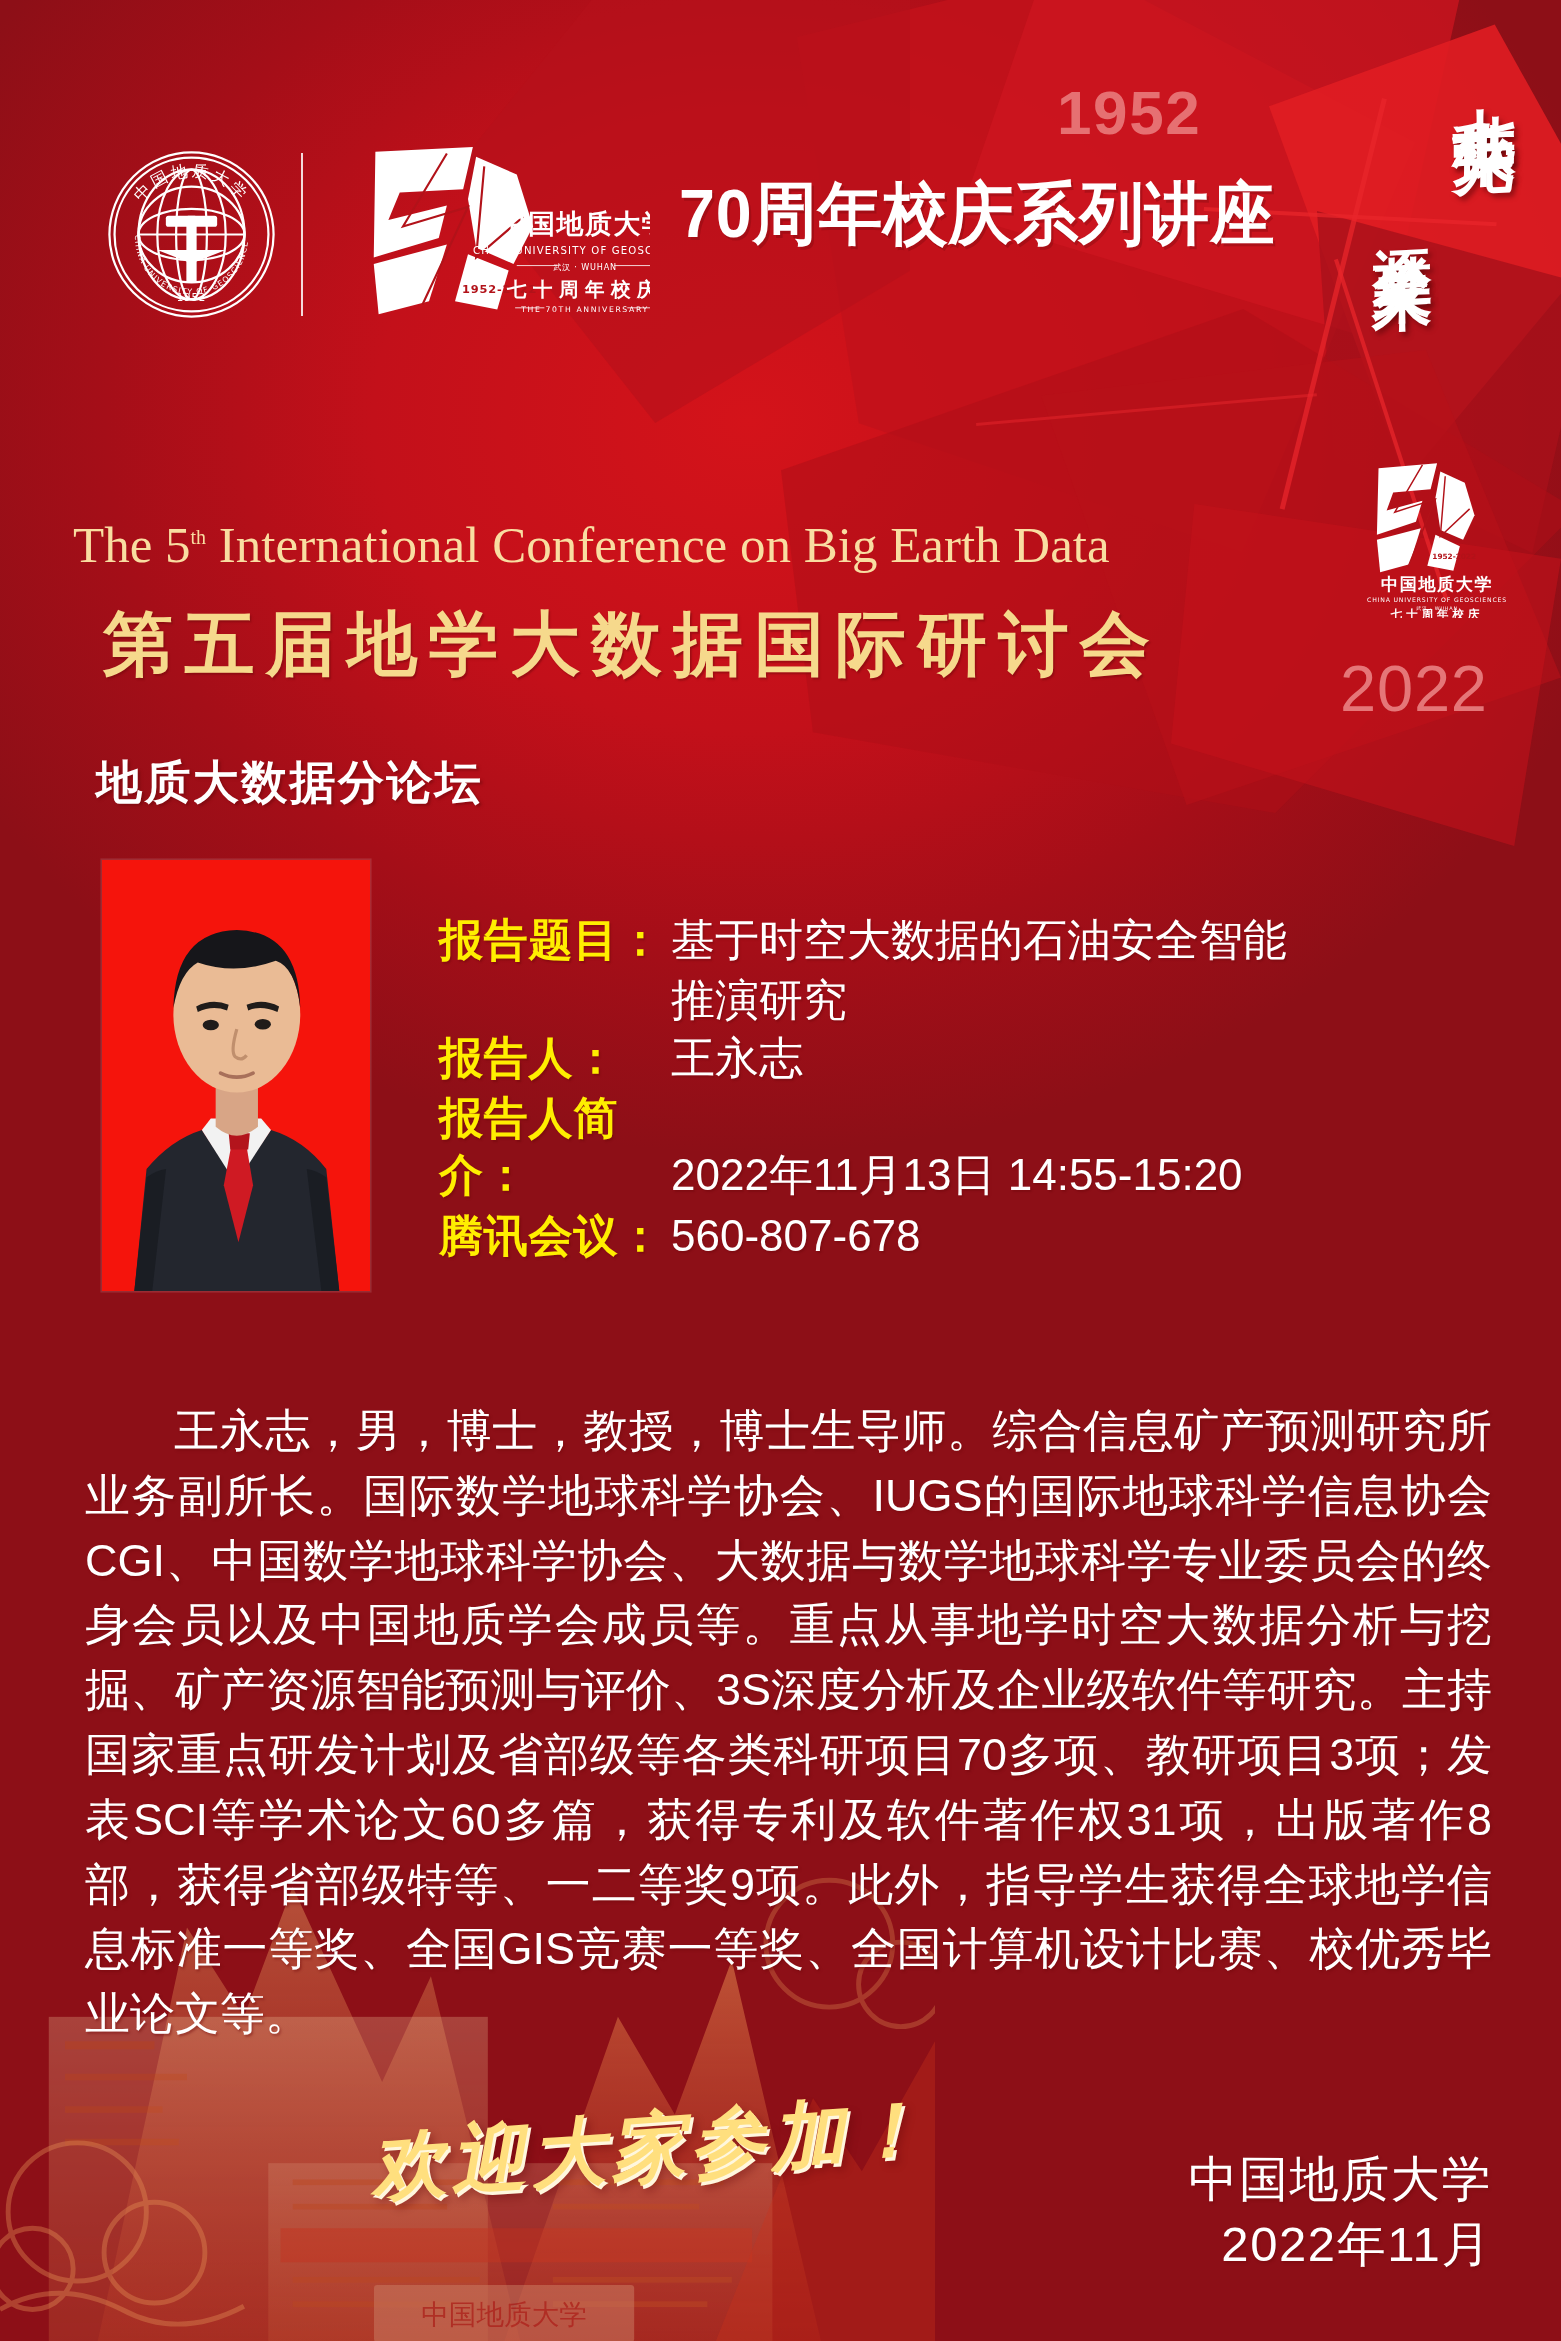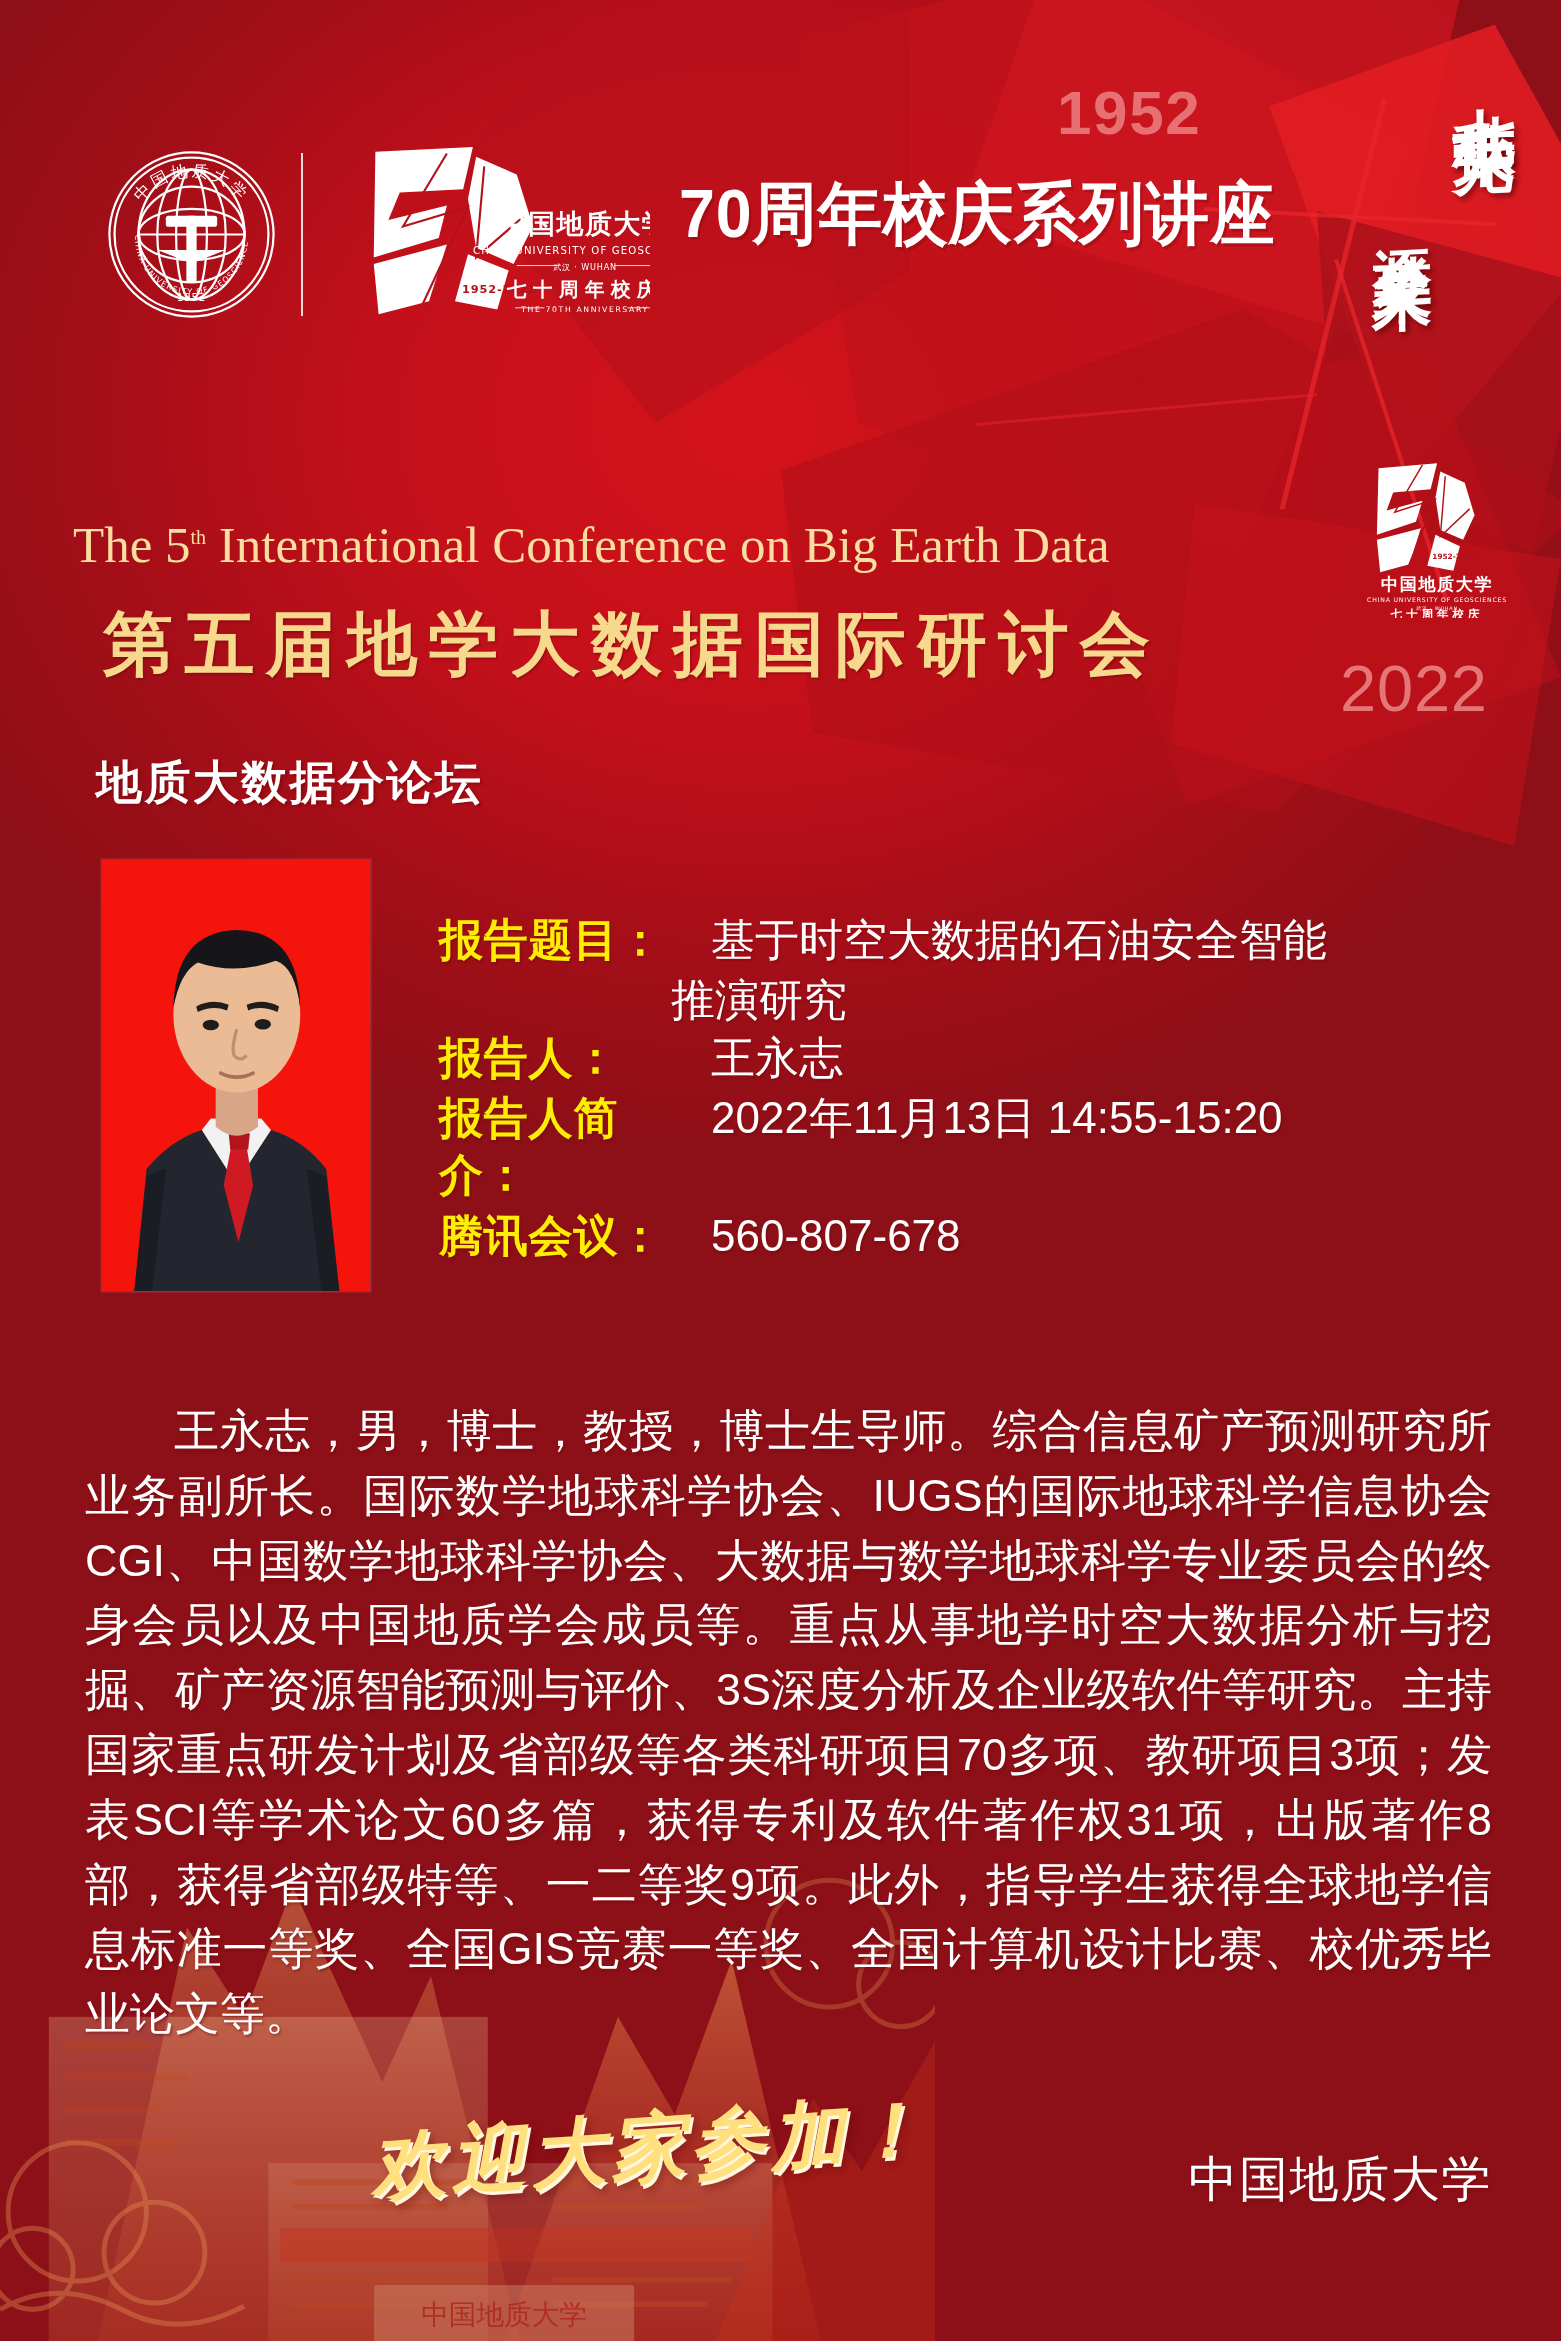--- a/index.html
+++ b/index.html
@@ -98,21 +98,21 @@
   
   .portrait{
     position:absolute;left:102px;top:860px;width:268px;height:431px;
     background:#f21c14;overflow:hidden;
     box-shadow:0 0 0 1.6px rgba(255,255,255,.12);
   }
   .portrait svg{width:100%;height:100%;display:block;}
 
   
   .info{position:absolute;left:439px;top:911px;width:1090px;}
-  .info .row{display:flex;align-items:flex-start;margin-bottom:3.3px;gap:40px;}
+  .info .row{display:flex;align-items:flex-end;margin-bottom:3.3px;}
   .info .lbl{
     flex:0 0 232px;font-size:44px;font-weight:bold;color:#ffee00;
     letter-spacing:0.8px;line-height:1.30;
     text-shadow:1.6px 1.6px 1.6px rgba(110,8,12,.45);
   }
   .info .val{
     flex:1 1 auto;font-size:44px;color:#ffffff;line-height:1.30;font-weight:500;
     text-shadow:1.6px 1.6px 1.6px rgba(110,8,12,.4);
   }
   .info .val.cont{margin-left:232px;flex:none;}
@@ -377,16 +377,17 @@
       <div class="lbl">腾讯会议：</div>
       <div class="val">560-807-678</div>
     </div>
   </div>
 
   <div class="bio-body">王永志，男，博士，教授，博士生导师。综合信息矿产预测研究所业务副所长。国际数学地球科学协会、IUGS的国际地球科学信息协会CGI、中国数学地球科学协会、大数据与数学地球科学专业委员会的终身会员以及中国地质学会成员等。重点从事地学时空大数据分析与挖掘、矿产资源智能预测与评价、3S深度分析及企业级软件等研究。主持国家重点研发计划及省部级等各类科研项目70多项、教研项目3项；发表SCI等学术论文60多篇，获得专利及软件著作权31项，出版著作8部，获得省部级特等、一二等奖9项。此外，指导学生获得全球地学信息标准一等奖、全国GIS竞赛一等奖、全国计算机设计比赛、校优秀毕业论文等。</div>
 
   <div class="welcome">欢迎大家参加！</div>
   <div class="dept">
     <div>中国地质大学</div>
+    <div>2022年11月</div>
   </div>
 
 </div>
 
 
 </body></html>

